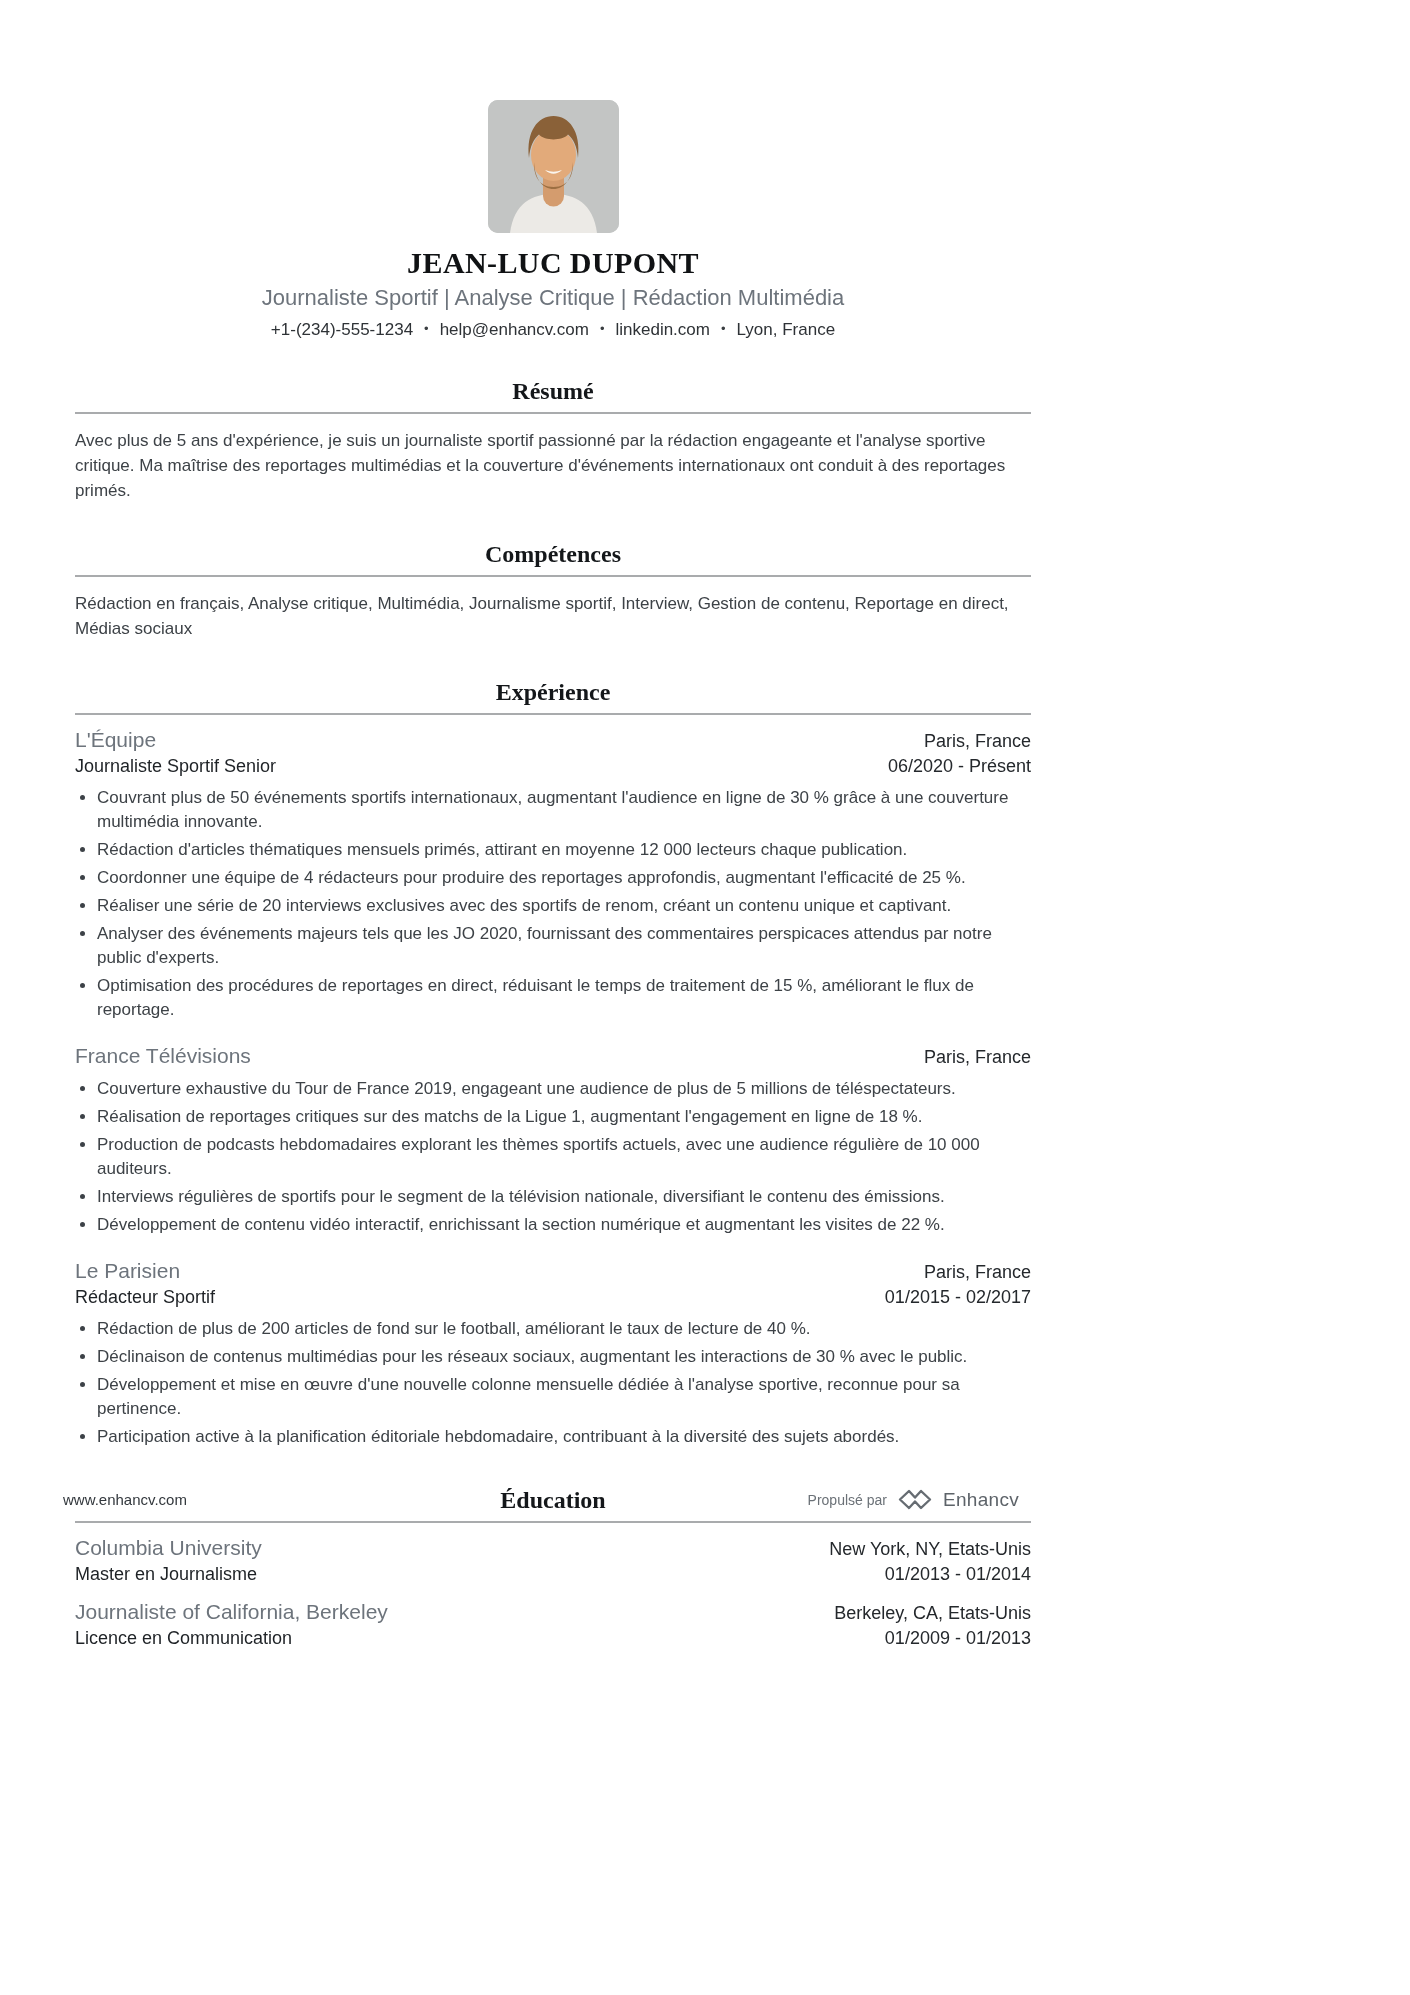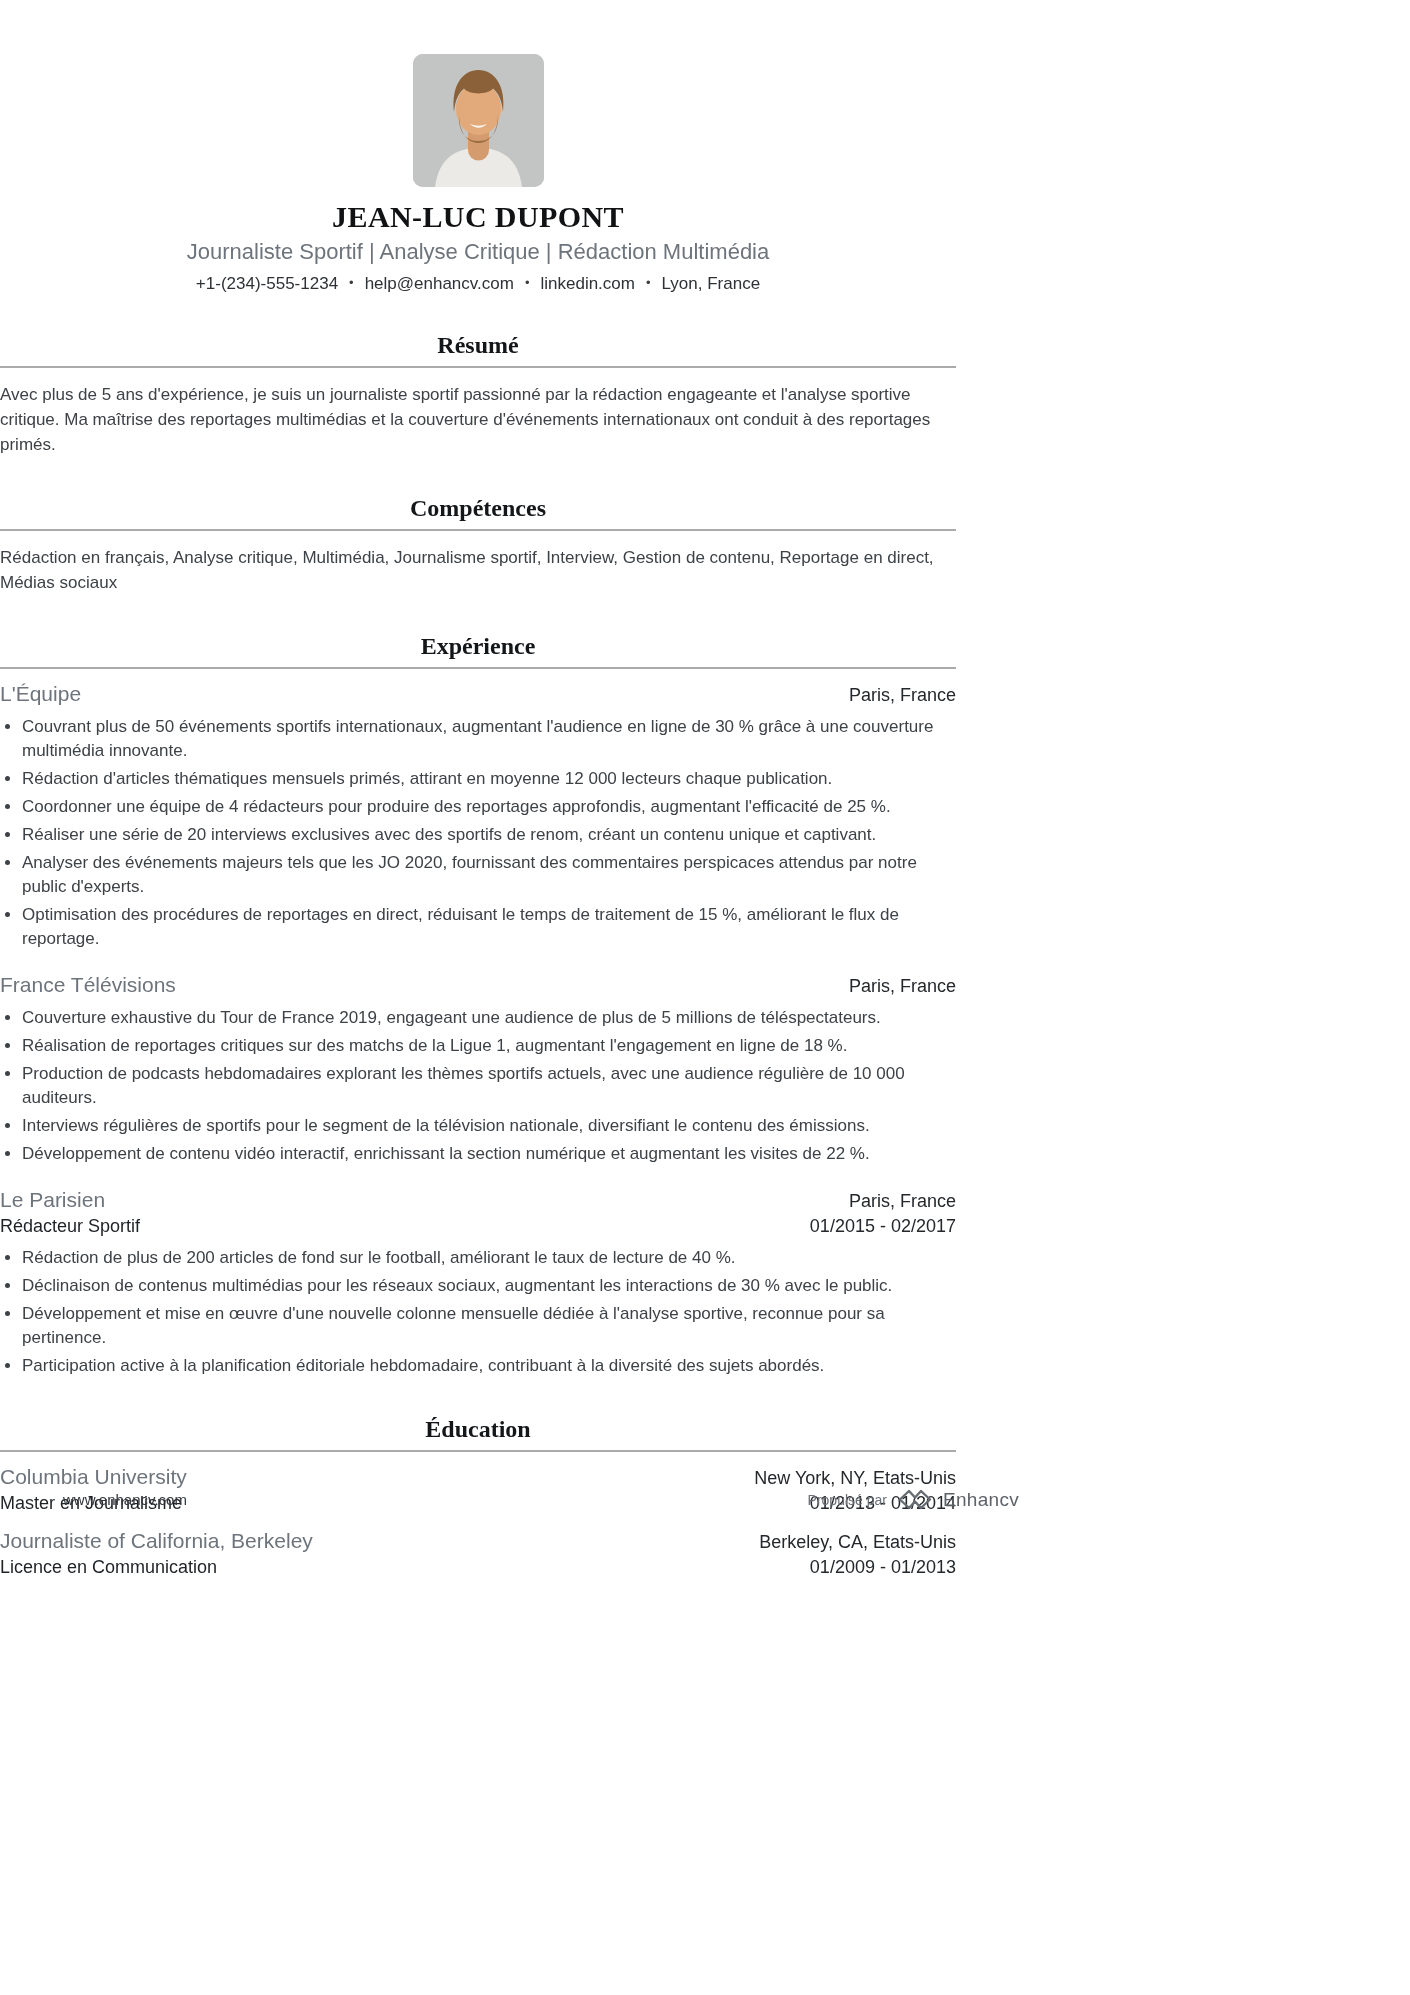--- a/index.html
+++ b/index.html
@@ -8,21 +8,22 @@
     width: 1410px;
     height: 1995px;
     background: #ffffff;
     position: relative;
     font-family: "Liberation Sans", sans-serif;
     color: #2b2f33;
     overflow: hidden;
   }
   .content {
     width: 956px;
-    padding-top: 54px;
+    margin-left: 75px;
+    padding-top: 100px;
   }
 
   
   .avatar {
     width: 131px; height: 133px;
     margin: 0 auto;
     border-radius: 10px;
     overflow: hidden;
     background: #c3c5c4;
   }
@@ -166,20 +167,24 @@
 
   <section class="section">
     <h2 class="section-title">Expérience</h2>
     <hr class="rule">
 
     <article class="entry first">
       <div class="entry-row">
         <h3 class="company">L'Équipe</h3>
         <span class="place">Paris, France</span>
       </div>
+      <div class="entry-row">
+        <div class="role">Journaliste Sportif Senior</div>
+        <span class="dates">06/2020 - Présent</span>
+      </div>
       <ul class="bullets">
         <li>Couvrant plus de 50 événements sportifs internationaux, augmentant l'audience en ligne de 30 % grâce à une couverture multimédia innovante.</li>
         <li>Rédaction d'articles thématiques mensuels primés, attirant en moyenne 12 000 lecteurs chaque publication.</li>
         <li>Coordonner une équipe de 4 rédacteurs pour produire des reportages approfondis, augmentant l'efficacité de 25 %.</li>
         <li>Réaliser une série de 20 interviews exclusives avec des sportifs de renom, créant un contenu unique et captivant.</li>
         <li>Analyser des événements majeurs tels que les JO 2020, fournissant des commentaires perspicaces attendus par notre public d'experts.</li>
         <li>Optimisation des procédures de reportages en direct, réduisant le temps de traitement de 15 %, améliorant le flux de reportage.</li>
       </ul>
     </article>
 

